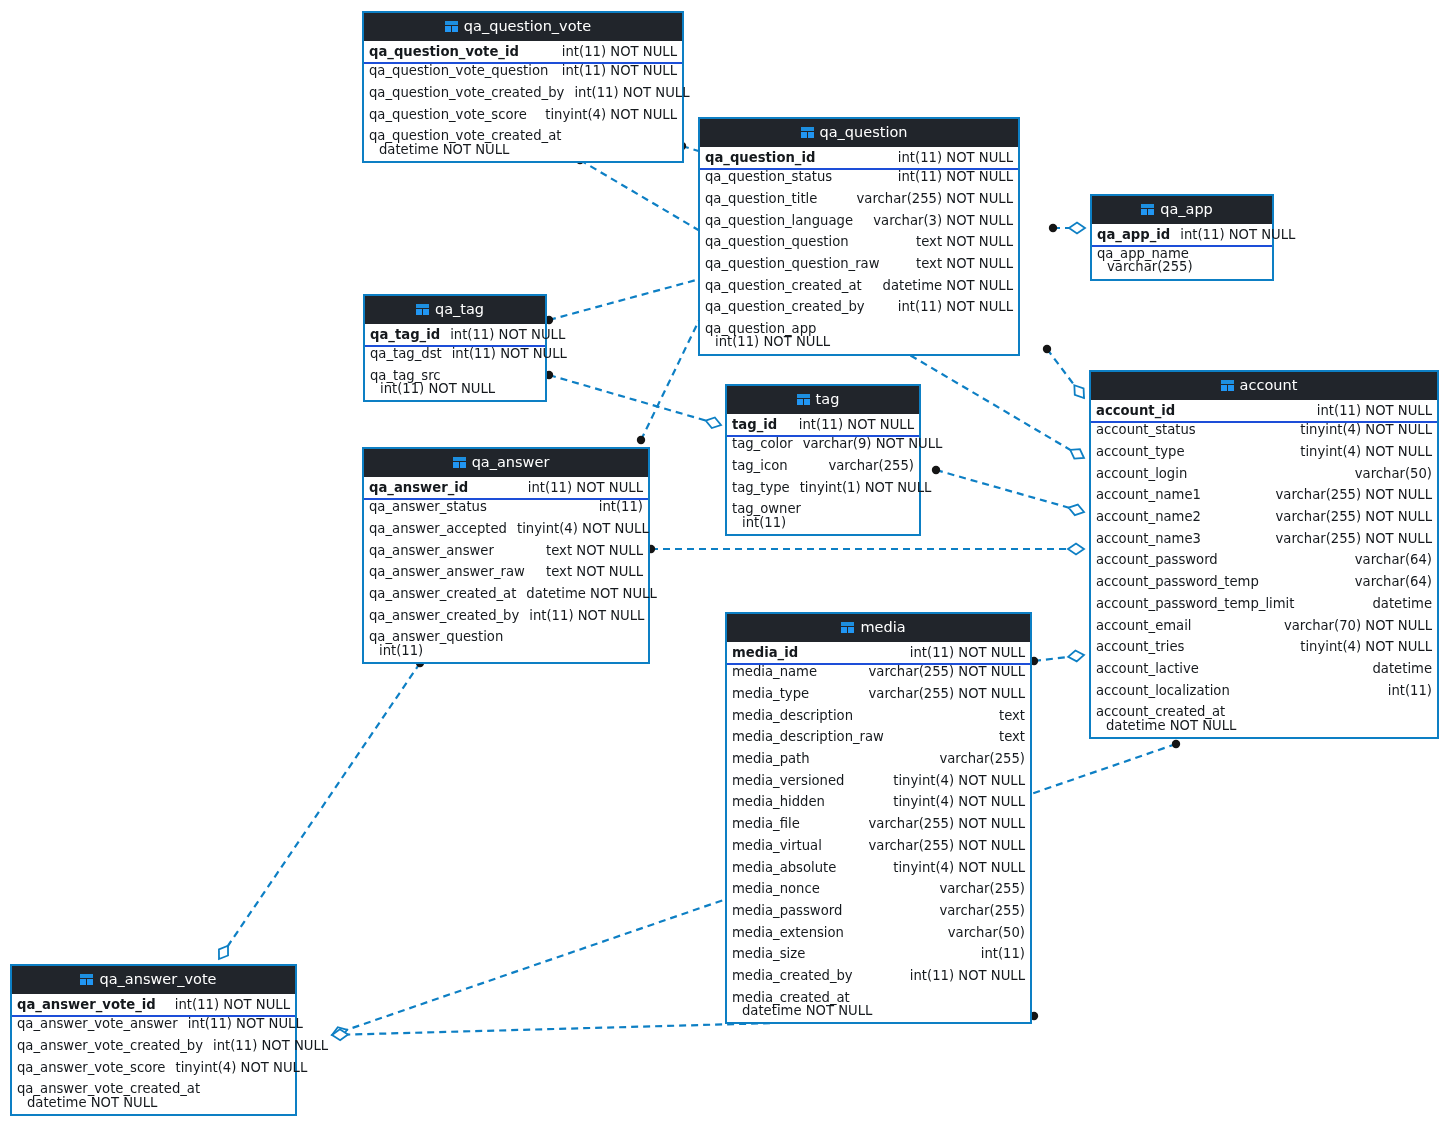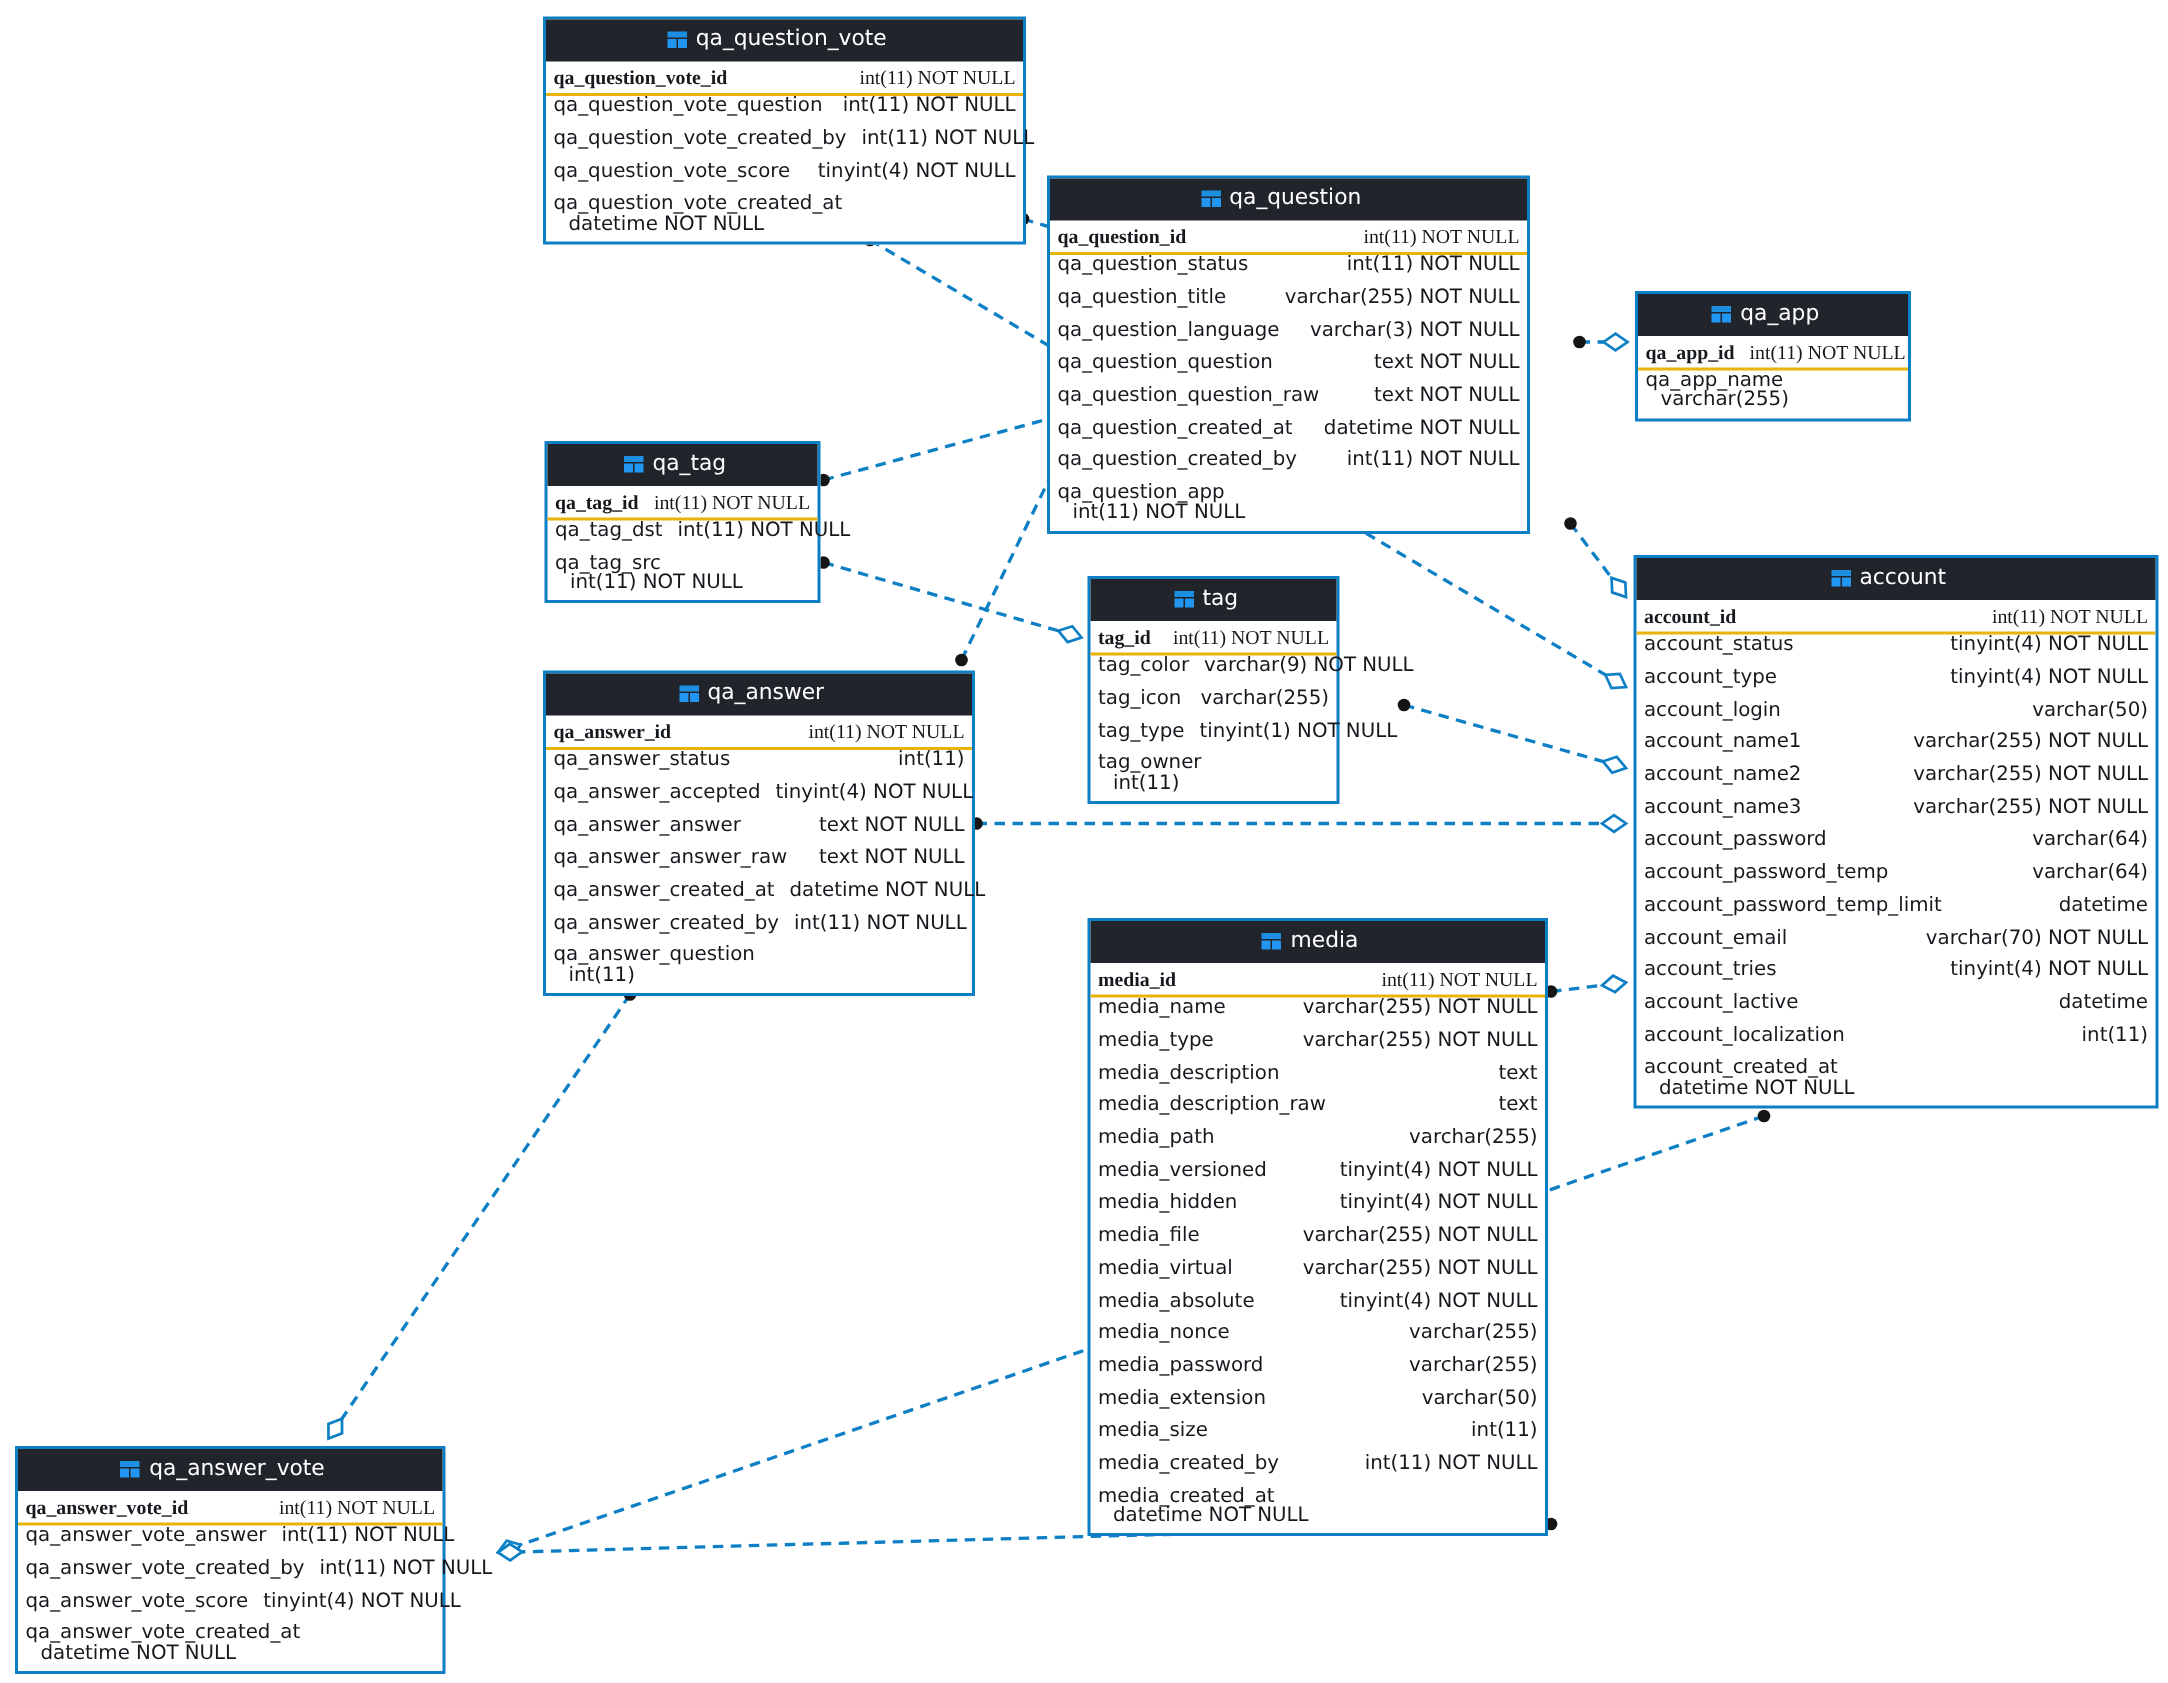--- a/index.html
+++ b/index.html
@@ -52,22 +52,21 @@
   .tbl-icon i {
     position: absolute;
     display: block;
     background: #2196f3;
   }
   .tbl-icon i.top   { left: 0; top: 0; width: 13px; height: 4px; background:#1d8fe0; }
   .tbl-icon i.bl    { left: 0; top: 5px; width: 6px;  height: 6px; }
   .tbl-icon i.br    { left: 7px; top: 5px; width: 6px; height: 6px; }
 
   .pk-block {
-    border-bottom: 2px solid #eab308;
-    font-family: Liberation Serif, serif;
+    border-bottom: 2px solid #1d4ed8;
   }
   .col {
     display: flex;
     align-items: baseline;
     justify-content: space-between;
     font-size: 13.2px;
     line-height: 1;
     padding: 4px 5px 4.5px 5px;
     white-space: nowrap;
     color: #15191d;
@@ -348,21 +347,21 @@
         <div class="col">
           <span class="col-name">account_localization</span>
           <span class="col-type">int(11)</span>
         </div>
         <div class="col">
           <span class="col-name">account_created_at</span>
           <span class="col-type">datetime NOT NULL</span>
         </div>
       </div>
     </div>
-    <div class="entity" style="left: 725px; top: 384px; width: 168px;">
+    <div class="entity" style="left: 725px; top: 384px; width: 196px;">
       <div class="entity-header">
         <span class="tbl-icon">
           <i class="top"></i>
           <i class="bl"></i>
           <i class="br"></i>
         </span>
         <span>tag</span>
       </div>
       <div class="pk-block">
         <div class="col pk">

